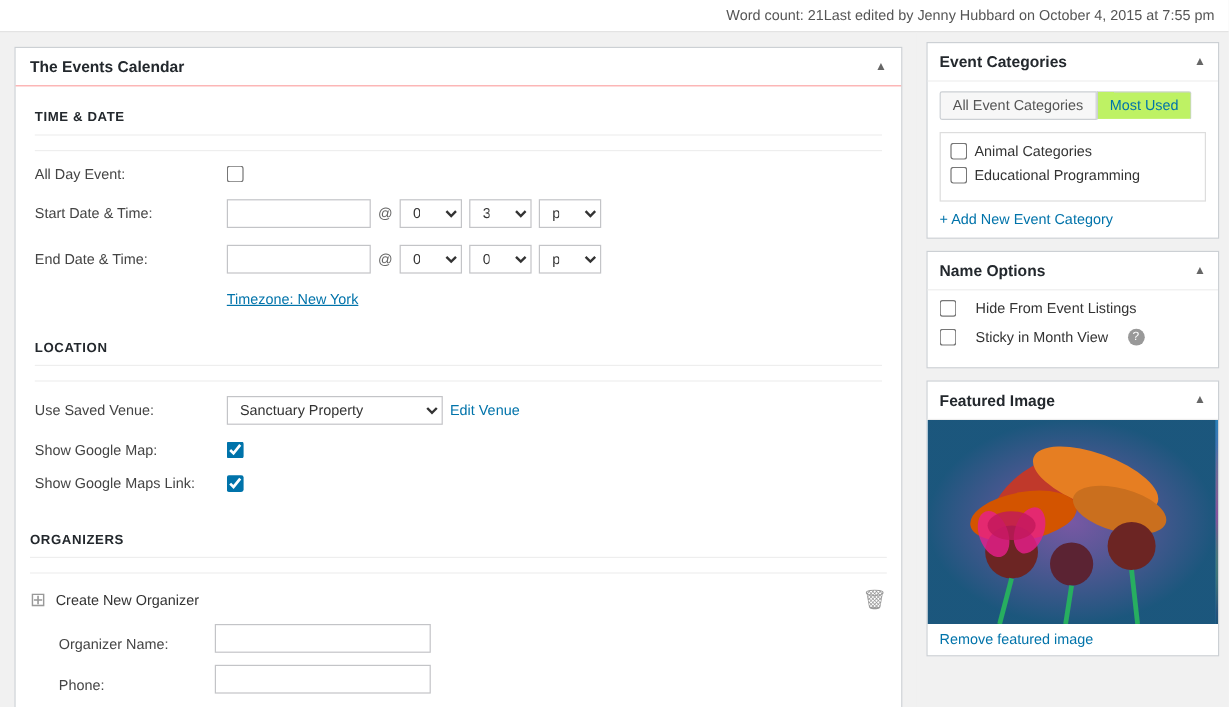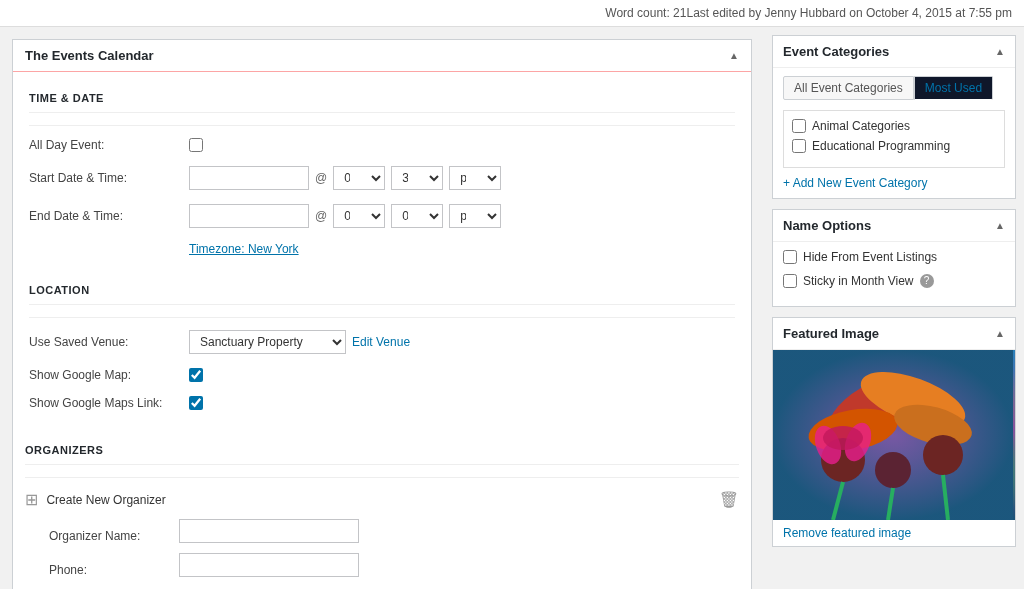--- a/index.html
+++ b/index.html
@@ -100,21 +100,21 @@
       color: #0073aa;
       text-decoration: underline;
       font-size: 12px;
       cursor: pointer;
       margin-left: 160px;
       margin-bottom: 8px;
       display: block;
     }
 
     .venue-select {
-      width: 157px;
+      width: 180px;
     }
 
     .edit-venue-link {
       color: #0073aa;
       text-decoration: none;
       font-size: 12px;
       cursor: pointer;
     }
 
     input[type="checkbox"] {
@@ -218,21 +218,21 @@
     .tab-btn {
       border: 1px solid #ccd0d4;
       background: #f7f7f7;
       padding: 4px 10px;
       font-size: 12px;
       cursor: pointer;
       color: #555;
     }
 
     .tab-btn.active {
-      background: #0f172a;
+      background: #bef264;
       color: #0073aa;
       border-bottom-color: #fff;
       font-weight: 500;
     }
 
     .tab-btn:first-child { border-radius: 2px 0 0 2px; }
     .tab-btn:last-child { border-radius: 0 2px 2px 0; }
 
     .category-list {
       border: 1px solid #ddd;
@@ -254,21 +254,21 @@
       text-decoration: none;
       font-size: 12px;
       cursor: pointer;
       display: block;
       margin-top: 4px;
     }
 
     .event-option-row {
       display: flex;
       align-items: center;
-      gap: 6px;
+      gap: 16px;
       margin-bottom: 10px;
       font-size: 12px;
     }
 
     .help-icon {
       display: inline-block;
       width: 14px;
       height: 14px;
       background: #999;
       color: #fff;

